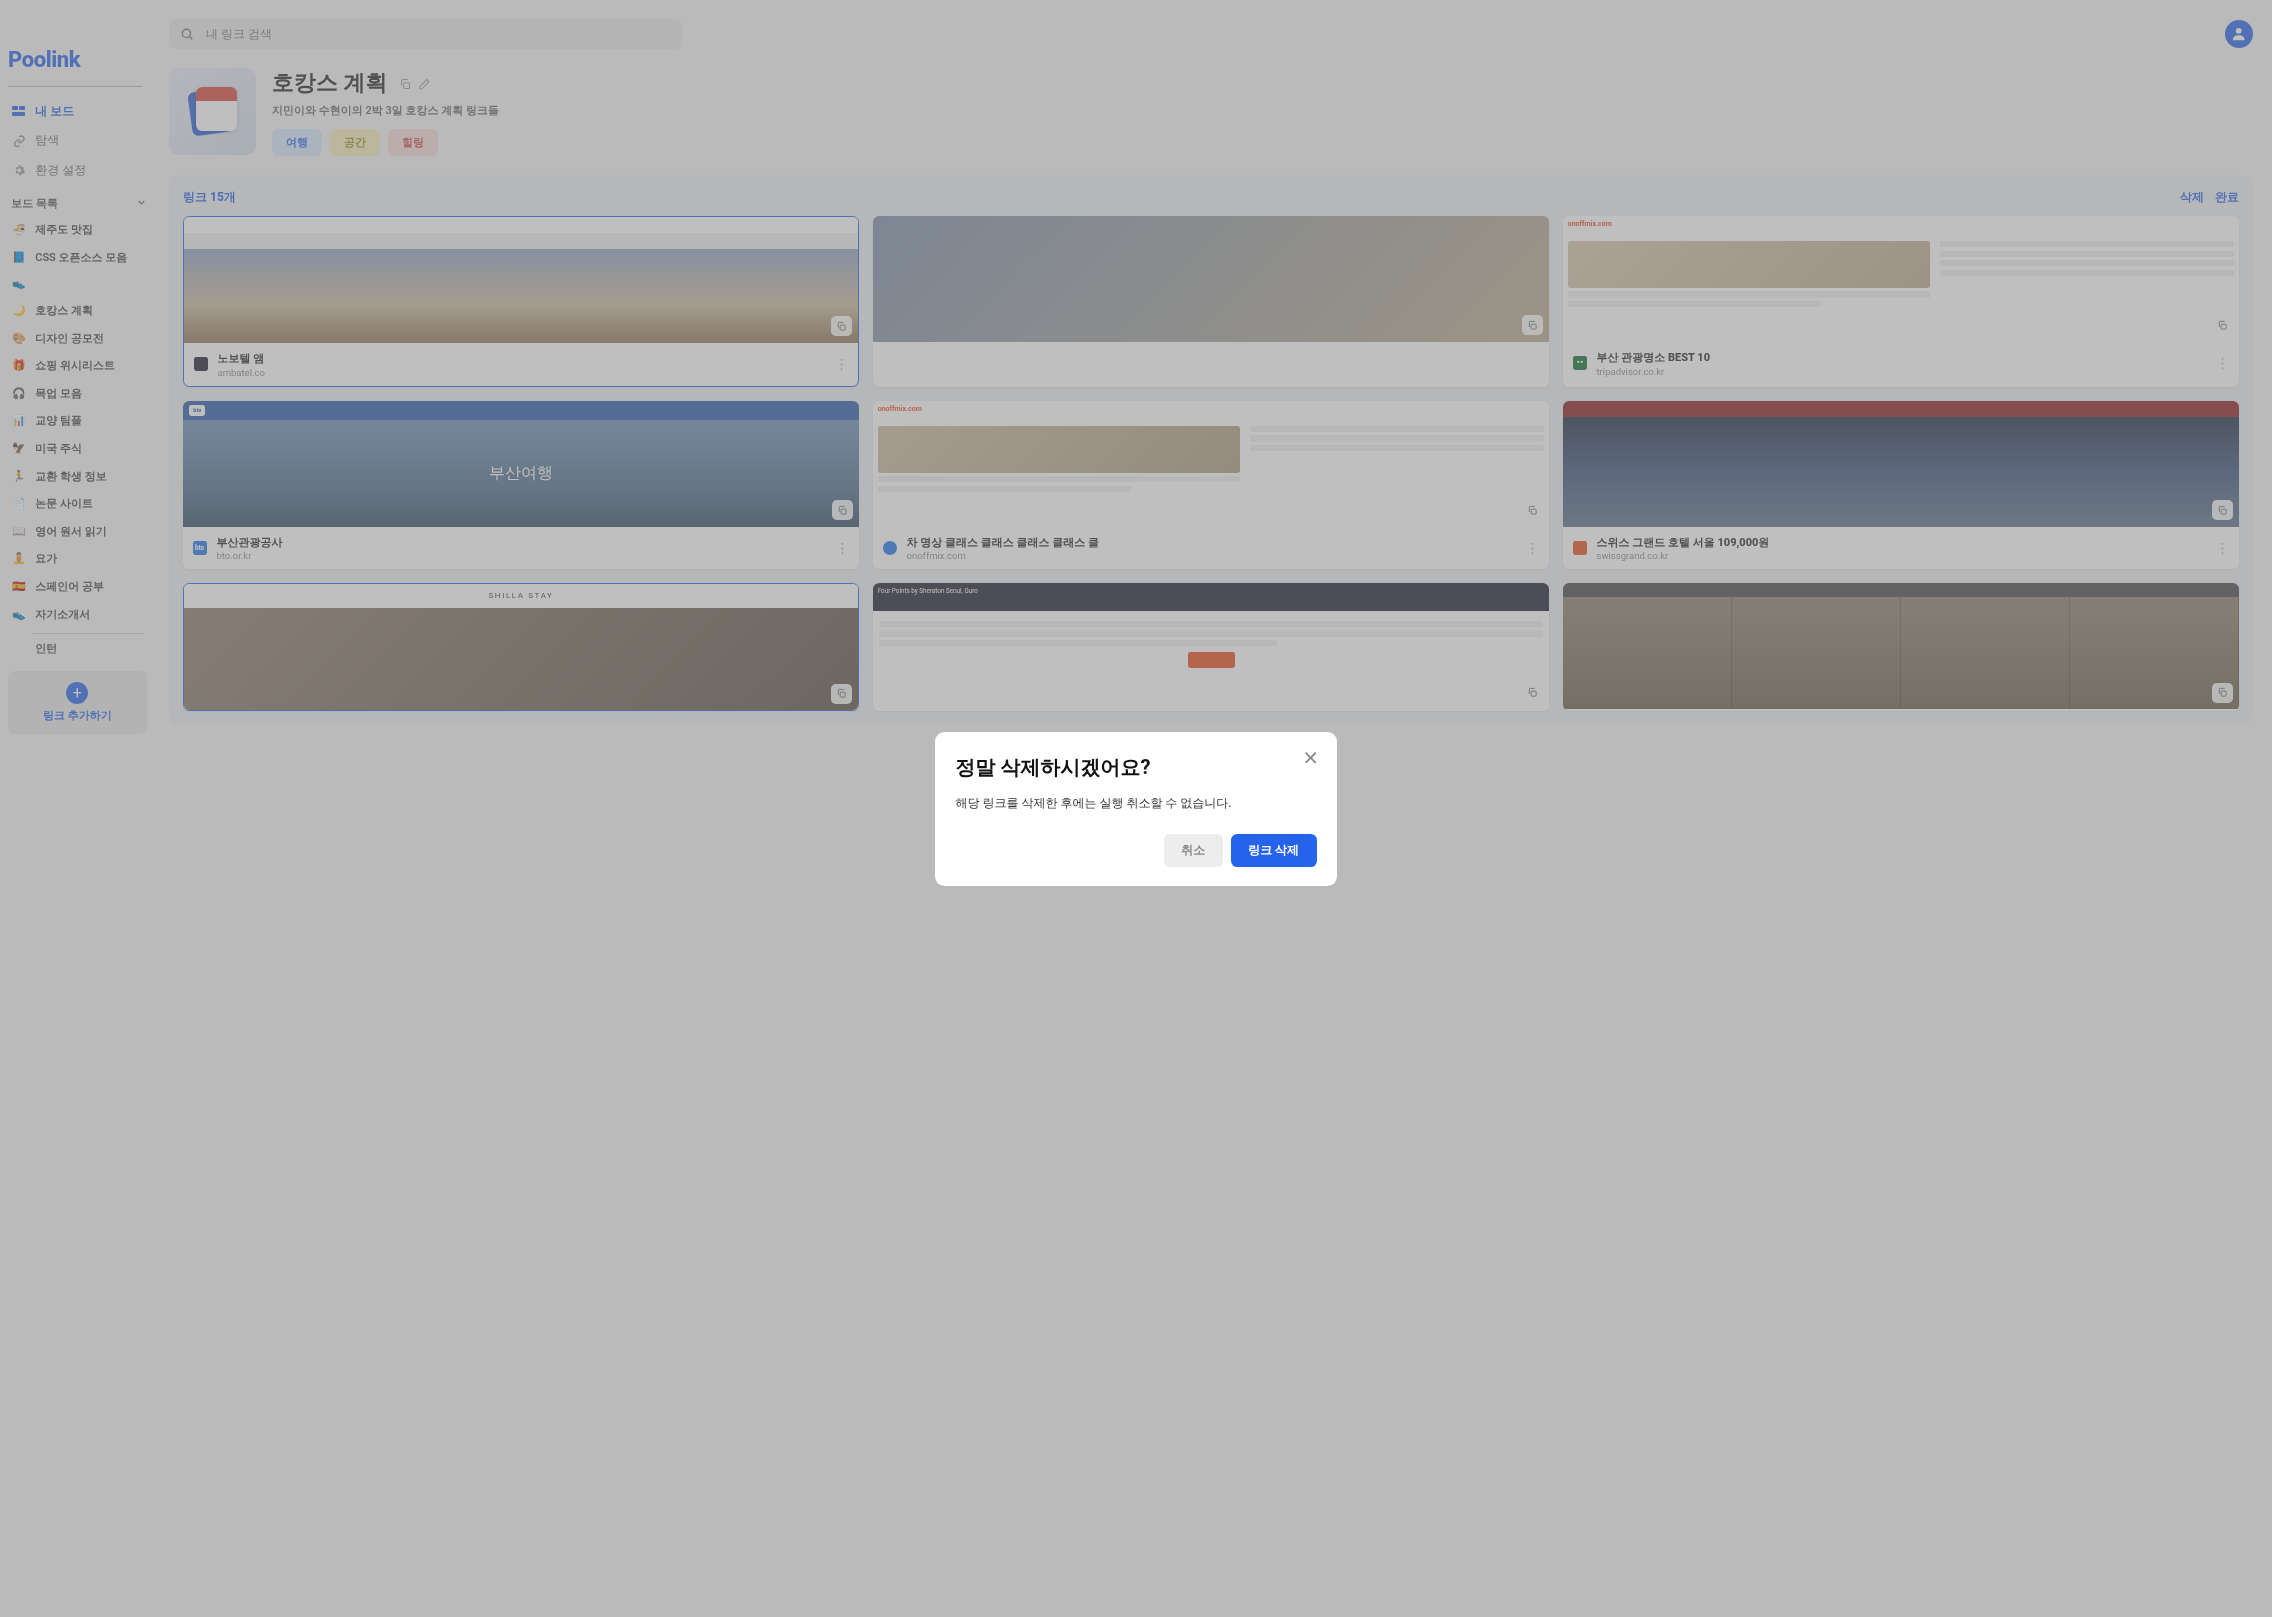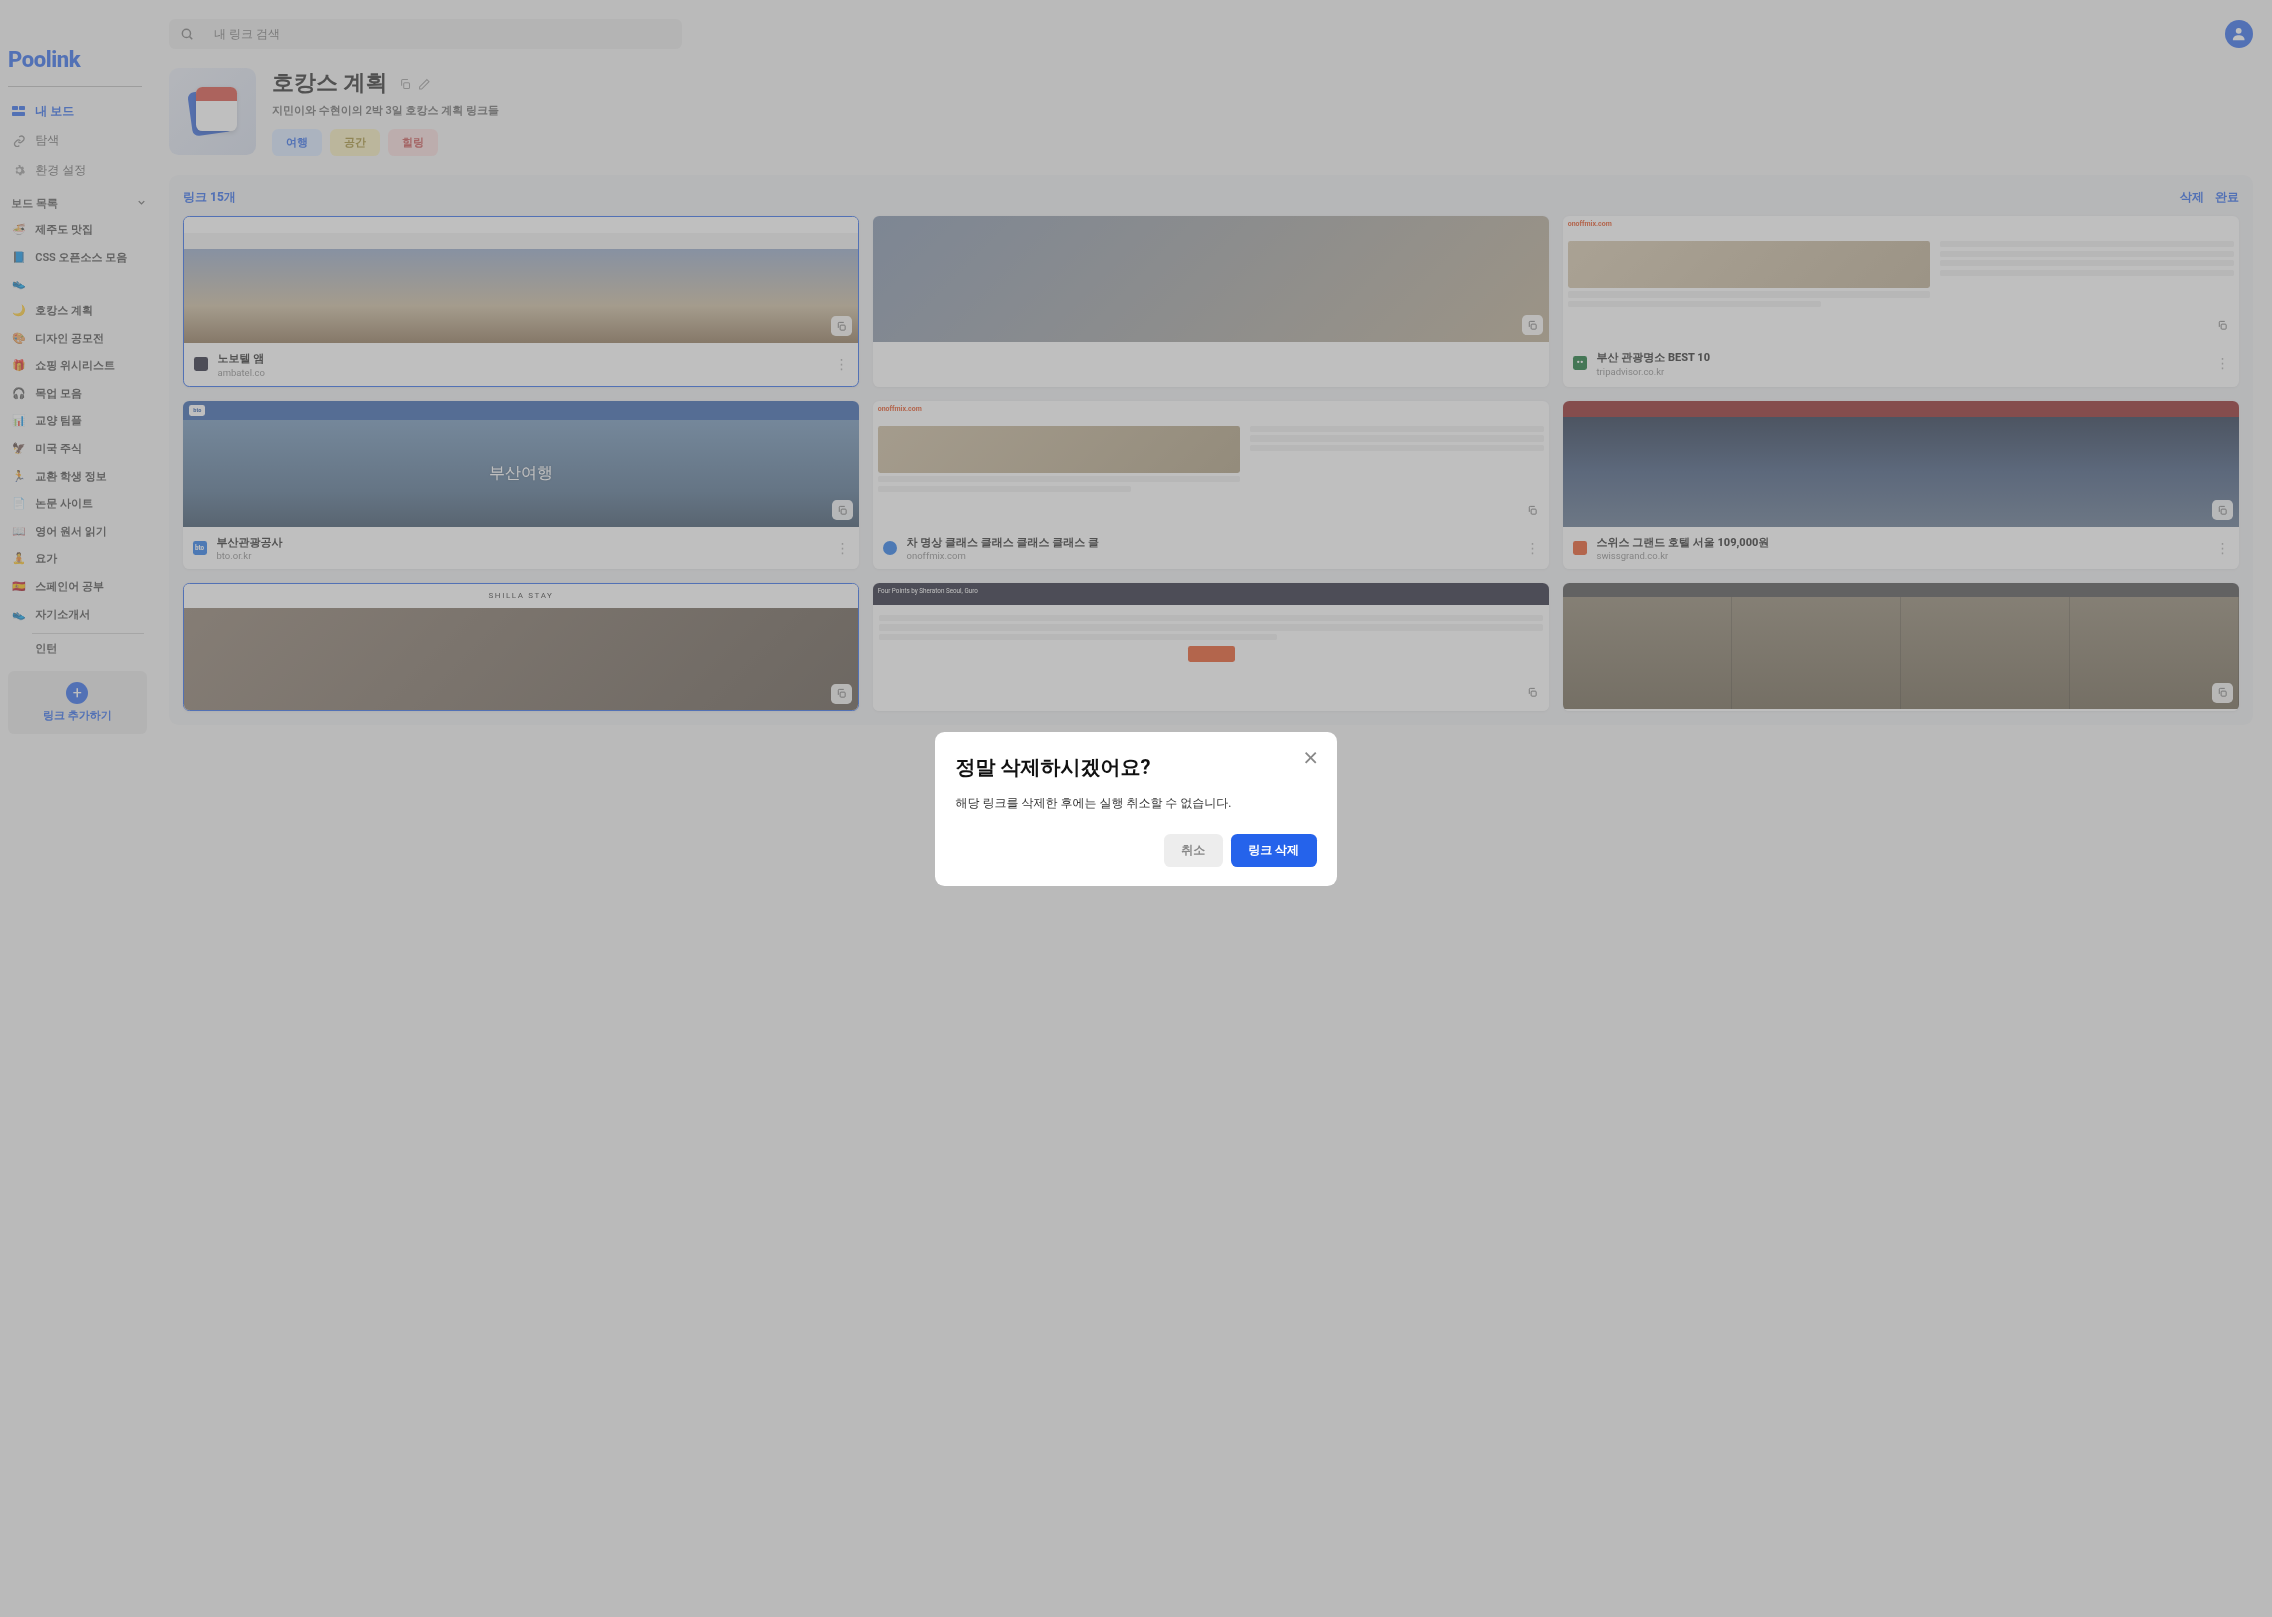--- a/index.html
+++ b/index.html
@@ -23,21 +23,21 @@
     .board-item { display: flex; align-items: center; gap: 8px; padding: 6.3px 3.2px; font-size: 11px; color: #444; cursor: pointer; font-weight: 600; }
     .board-item .emoji { width: 16px; font-size: 11px; text-align: center; }
     .board-divider { border-top: 0.8px solid #ccc; margin: 4.7px 3.2px 1.6px 24px; }
     .add-link-btn { margin: 8px 3.2px 0 0; background: #e6e6e6; border-radius: 6.3px; padding: 11px 0; text-align: center; }
     .add-link-circle { width: 22px; height: 22px; background: #2563eb; border-radius: 50%; color: #fff; font-size: 16px; line-height: 22px; margin: 0 auto 4.7px; }
     .add-link-text { color: #2563eb; font-weight: 700; font-size: 11px; }
     
     
     .main { flex: 1; padding: 19px; min-width: 0; }
     .topbar { display: flex; align-items: center; gap: 12.6px; margin-bottom: 19px; }
-    .search { flex: 1; max-width: 513px; background: #e9e9e9; border-radius: 6.3px; display: flex; align-items: center; padding: 8px 11px; gap: 20px; }
+    .search { flex: 1; max-width: 513px; background: #e9e9e9; border-radius: 6.3px; display: flex; align-items: center; padding: 8px 11px; gap: 12px; }
     .search input { border: none; background: transparent; outline: none; font-size: 12px; flex: 1; }
     .avatar { width: 28px; height: 28px; background: #2563eb; border-radius: 50%; display: flex; align-items: center; justify-content: center; margin-left: auto; }
     .avatar svg { fill: #fff; width: 17.4px; height: 17.4px; }
     
     .board-hero { display: flex; gap: 16px; margin-bottom: 19px; align-items: flex-start; }
     .hero-thumb { width: 87px; height: 87px; border-radius: 9.5px; background: linear-gradient(135deg, #e8ecf5, #d4dcec); display: flex; align-items: center; justify-content: center; }
     .cal-icon { width: 55px; height: 55px; position: relative; }
     .cal-back { position: absolute; width: 41px; height: 44px; background: #2a5fd9; border-radius: 6.3px; left: 4.7px; top: 6.3px; transform: rotate(-8deg); }
     .cal-front { position: absolute; width: 41px; height: 44px; background: #fff; border-radius: 6.3px; right: 3.2px; top: 3.2px; box-shadow: 0 1.6px 4.7px rgba(0,0,0,0.15); }
     .cal-top { position: absolute; top: 0; left: 0; right: 0; height: 14px; background: #d9463a; border-radius: 6.3px 6.3px 0 0; }
@@ -93,21 +93,21 @@
     .tm-room2 { background: linear-gradient(135deg, #7b8da8, #b8a88c); height: 100%; }
     .tm-city { background: linear-gradient(180deg, #1a2a44 0%, #3a5278 50%, #5a6f8a 100%); height: 100%; }
     .tm-sea { background: linear-gradient(180deg, #6a8fb5 0%, #4a6a8a 60%, #2a3f54 100%); height: 100%; position: relative; }
     .tm-sea-text { position: absolute; top: 45%; left: 50%; transform: translate(-50%,-50%); color: #fff; font-family: cursive; font-size: 16px; text-shadow: 0 0.8px 2.4px rgba(0,0,0,0.3); }
     .tm-white { background: #fff; padding: 6.3px; }
     .tm-line { height: 6.3px; background: #eee; margin: 3.2px 0; border-radius: 1.6px; }
     .tm-box { height: 47px; background: linear-gradient(135deg, #d4c4a8, #b8a88c); margin: 3.2px 0; border-radius: 2.4px; }
     .tm-onoff { background: #fff; }
     .tm-onoff-head { height: 17.4px; display: flex; align-items: center; padding: 0 4.7px; font-size: 7px; font-weight: 700; color: #e64a19; }
     .tm-ff { background: #fff; }
-    .tm-ff-head { height: 22px; background: #1a1a2e; color: #fff; font-size: 6.3px; padding: 3.2px 4.7px; }
+    .tm-ff-head { height: 28px; background: #1a1a2e; color: #fff; font-size: 6.3px; padding: 3.2px 4.7px; }
     .tm-ss-head { height: 14px; background: #444; }
     .tm-ss-body { background: linear-gradient(180deg, #8a7f6a, #6a5f4a); height: 100%; display: flex; }
     .tm-ss-col { flex: 1; border-right: 0.8px solid rgba(0,0,0,0.2); }
     .tm-shilla { background: #fff; }
     .tm-shilla-head { height: 24px; text-align: center; font-size: 8px; letter-spacing: 1.6px; padding-top: 6.3px; color: #333; }
     .tm-shilla-body { background: linear-gradient(135deg, #8a7a6a, #5a4f44); height: 100%; }
   </style>
 </head>
 <body>
 

